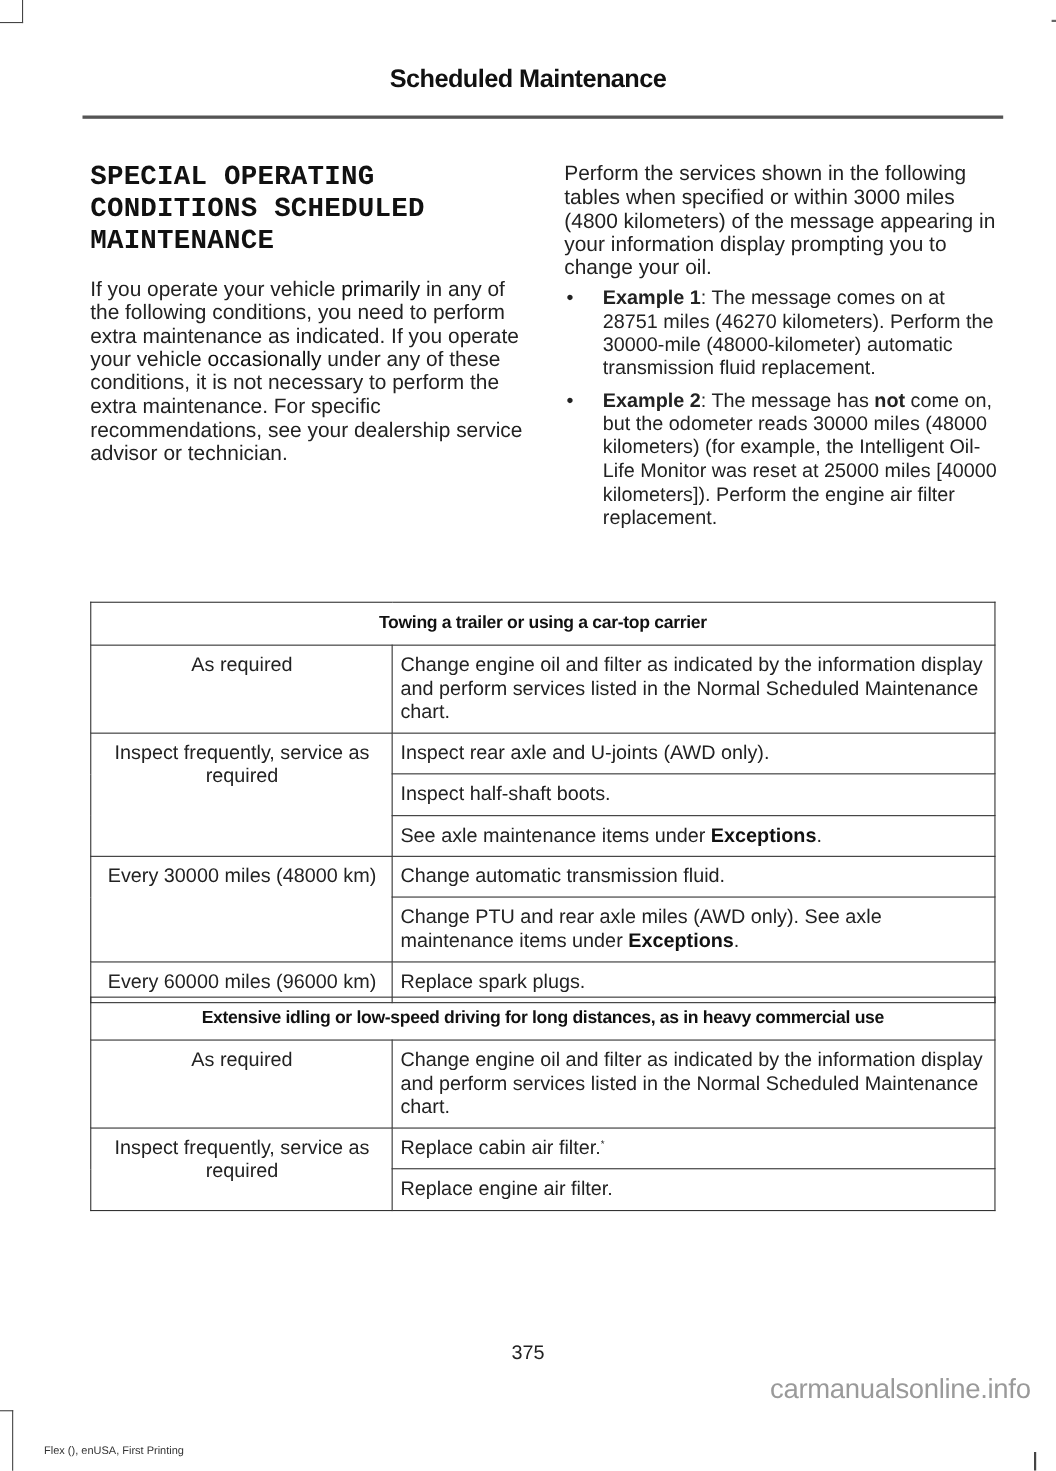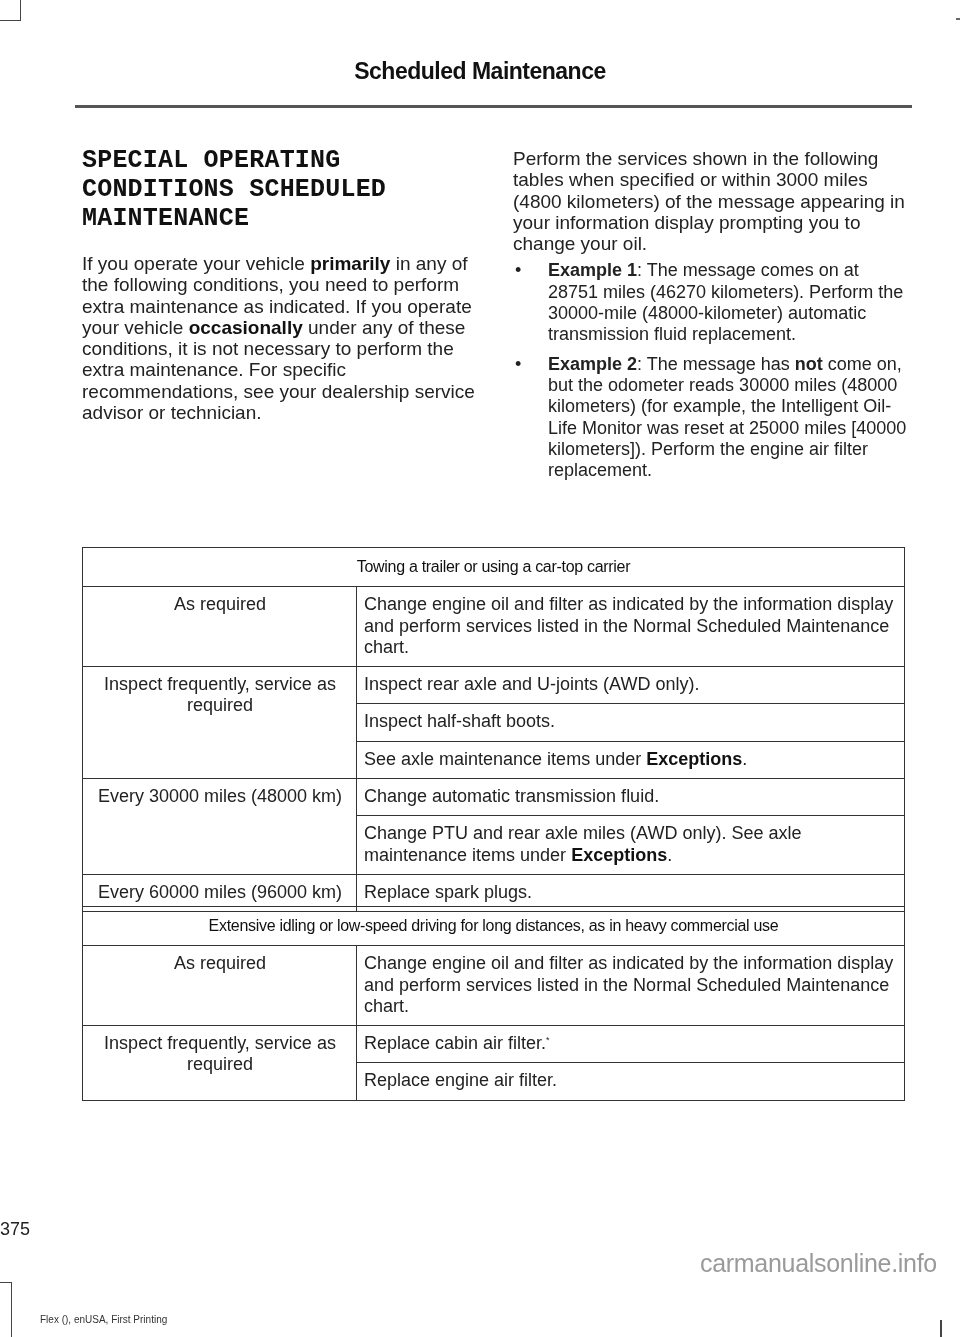--- a/index.html
+++ b/index.html
@@ -25,43 +25,43 @@
     .right-col { position: absolute; left: 513px; top: 148px; width: 400px; }
 
     .section-heading {
       font-family: Liberation Mono, monospace; font-weight: bold; font-size: 25px;
       line-height: 29px; margin: 0; color: #111; letter-spacing: 0.2px;
     }
     .body-text {
       font-size: 19px; line-height: 21.3px; color: #222; margin: 0;
     }
     .left-col .body-text { margin-top: 20px; }
-    .body-text b { font-weight: bold; color: #111; }
+    .body-text b { font-weight: normal; color: #111; }
 
     .bullets { list-style: none; margin: 6px 0 0 0; padding: 0; }
     .bullets li { position: relative; padding-left: 35px; margin-bottom: 8px; font-size: 18px; line-height: 21.3px; color: #222; }
     .bullets li .dot { position: absolute; left: 2px; top: 0; }
 
     table.maint {
       position: absolute; left: 82px; width: 823px; border-collapse: collapse;
       font-size: 18px; line-height: 21.3px; color: #222;
     }
     table.maint td, table.maint th { border: 1.5px solid #333; vertical-align: top; }
     table.maint th {
-      font-weight: normal; font-size: 16px; text-align: center; padding: 8px 6px 9px;
+      font-weight: bold; font-size: 16px; text-align: center; padding: 8px 6px 9px;
       color: #111; letter-spacing: -0.3px;
     }
     table.maint td { padding: 7px 6px 8px 7px; }
     table.maint td.when { width: 260px; text-align: center; }
     table.maint td b { font-weight: bold; color: #111; }
     .t1 { top: 547px; }
     .t2 { top: 906px; }
     sup { font-size: 9px; vertical-align: top; position: relative; top: -3px; }
 
-    .page-number { position: absolute; left: 0; width: 960px; top: 1219px; text-align: left; font-size: 18px; color: #222; }
+    .page-number { position: absolute; left: 0; width: 960px; top: 1219px; text-align: center; font-size: 18px; color: #222; }
     .footer-left { position: absolute; left: 40px; top: 1314px; font-size: 10px; color: #333; }
     .watermark { position: absolute; left: 700px; top: 1249px; font-size: 25px; color: #9a9a9a; letter-spacing: -0.3px; }
   </style>
 </head>
 <body>
 
 <div class="crop-tl"></div>
 <div class="crop-tr"></div>
 <div class="crop-bl"></div>
 <div class="crop-br"></div>

